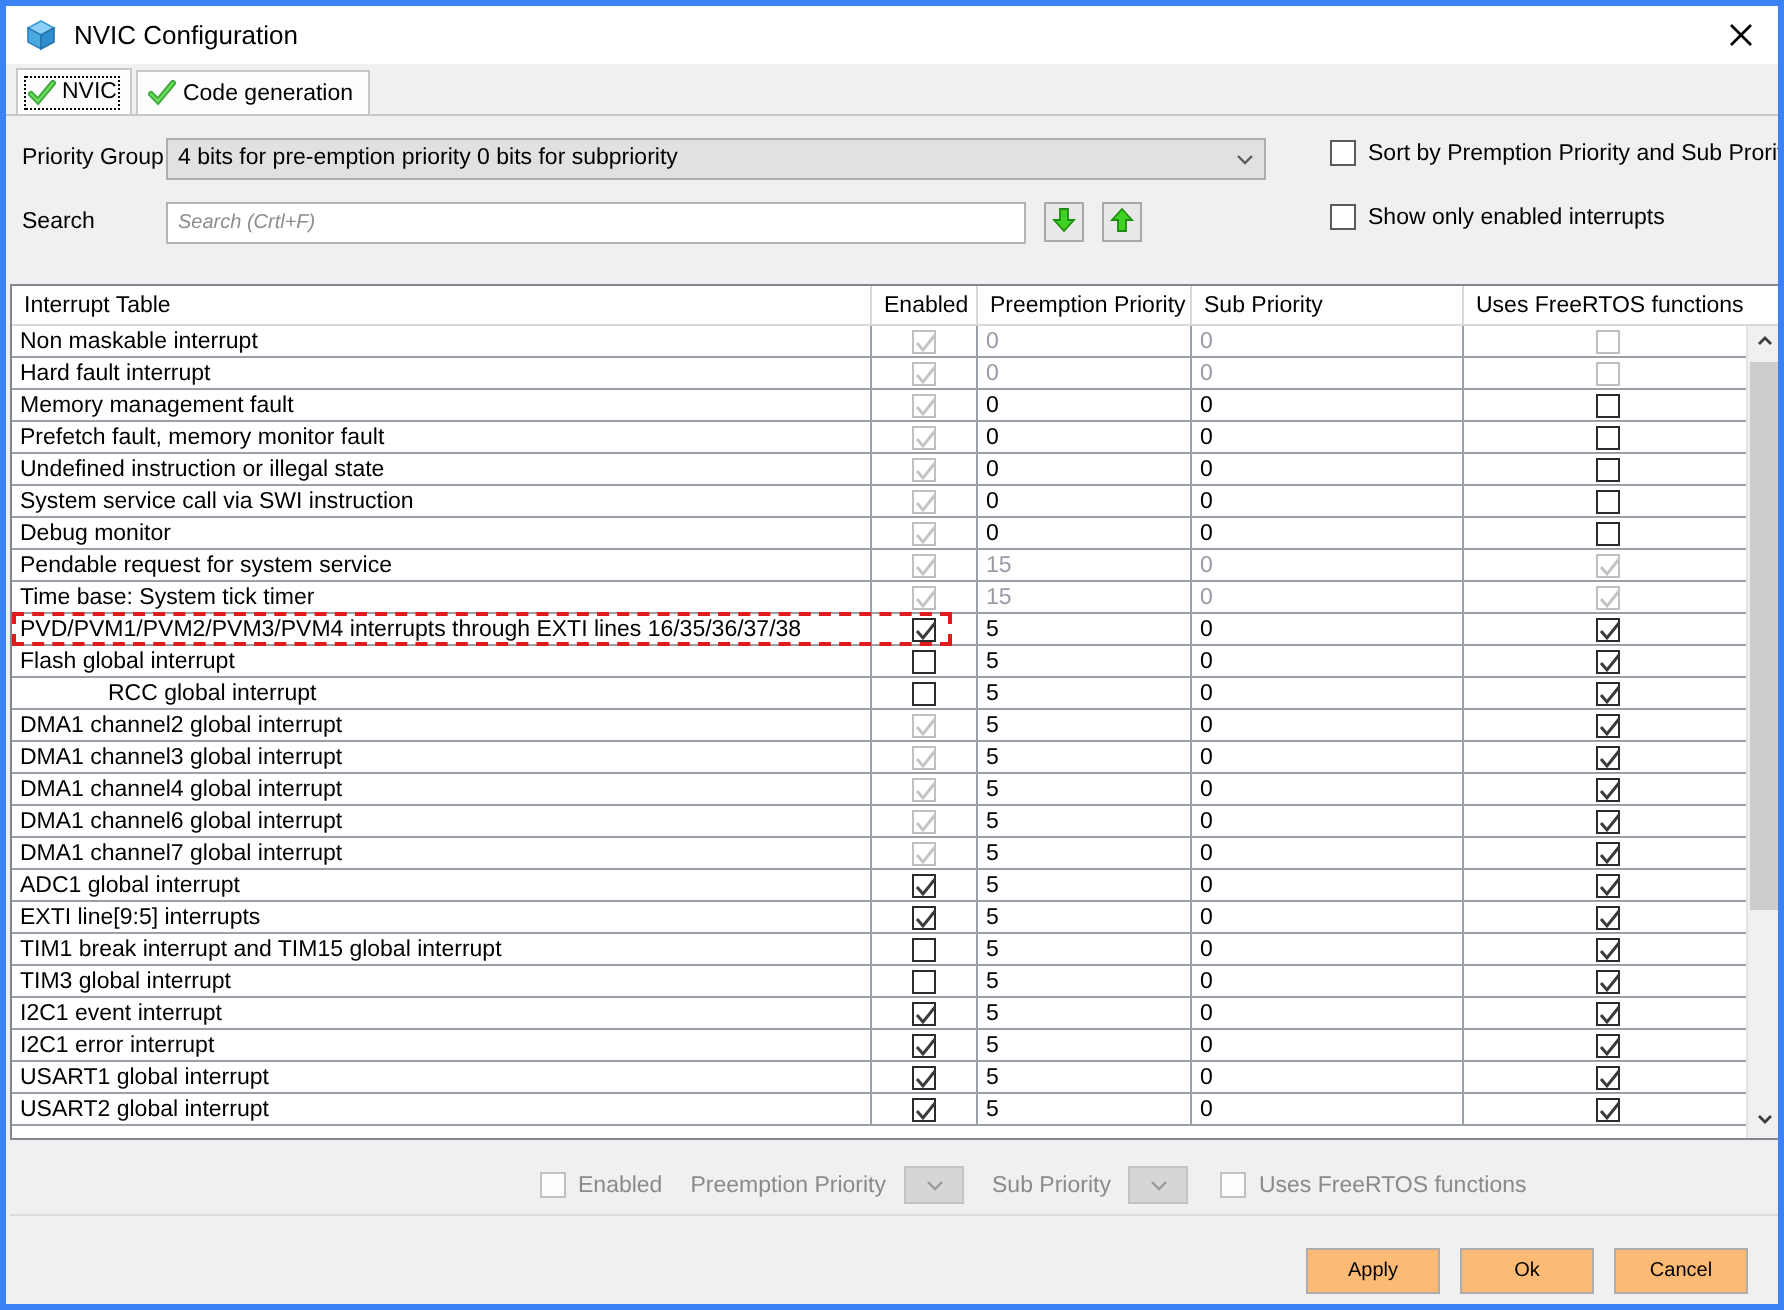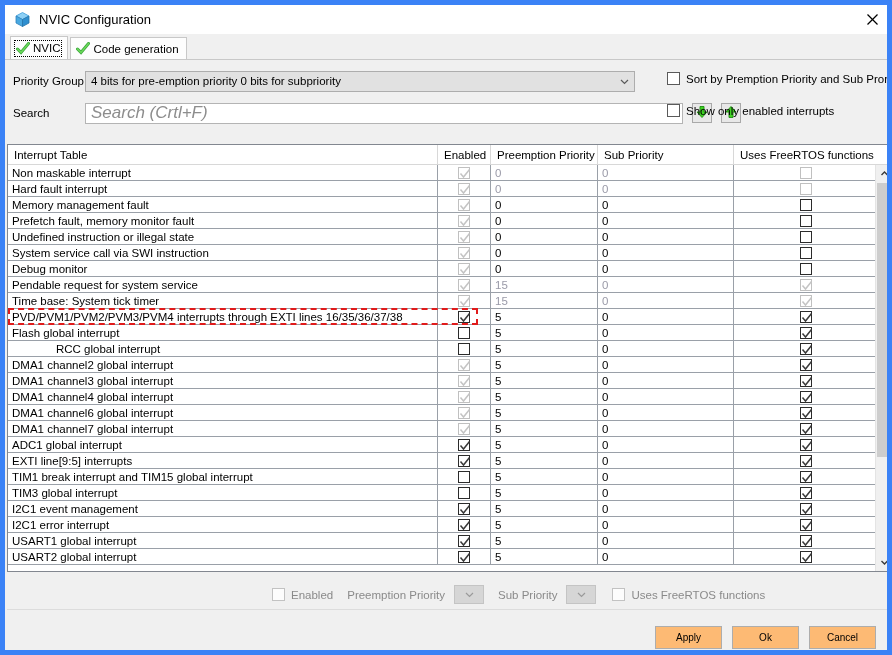--- a/index.html
+++ b/index.html
@@ -9,21 +9,21 @@
     overflow: hidden;
     font-family: "Liberation Sans", sans-serif;
     font-size: 11.5px;
     color: #000;
     background: #f0f0f0;
   }
   #window {
     position: relative;
     width: 892px; height: 655px;
     background: #f0f0f0;
-    border: 5px solid #3b82f6;
+    border: 3px solid #3b82f6;
     overflow: hidden;
   }
 
   
   #titlebar {
     position: absolute; left: 0; top: 0; width: 890px; height: 29px;
     background: #ffffff;
     display: flex; align-items: center;
   }
   #app-icon {
@@ -88,26 +88,26 @@
     border: 1px solid #adadad;
     display: flex; align-items: center;
     padding: 0 4px 0 5px;
     cursor: pointer;
     font-size: 11.5px;
   }
   #prio-combo-text { flex: 1 1 auto; white-space: nowrap; overflow: hidden; }
   .chev { width: 11px; height: 11px; flex: 0 0 auto; }
 
   #search-input {
-    width: 598px; height: 21px;
+    width: 430px; height: 21px;
     background: #ffffff;
     border: 1px solid #b4b4b4;
     padding: 0 5px;
     font-family: "Liberation Sans", sans-serif;
-    font-size: 17px;
+    font-size: 10px;
     font-style: italic;
     color: #000;
   }
   #search-input::placeholder { color: #8d8d8d; font-style: italic; opacity: 1; }
 
   .arrow-btn {
     width: 20px; height: 20px;
     background: #e8e8e8;
     border: 1px solid #a9a9a9;
     margin-left: 9px;
@@ -716,21 +716,21 @@
           <div class="td" style="width: 136px;">0</div>
           <div class="td c-frt" style="width: 143px;">
             <span class="tcb">
               <svg width="12" height="12" viewBox="0 0 12 12">
                 <path d="M1.5,5.5 L4.5,9 L10.5,1.5" stroke="#3a3a3a" stroke-width="1.5" fill="none"></path>
               </svg>
             </span>
           </div>
         </div>
         <div class="trow">
-          <div class="td c-name" style="width: 430px;">I2C1 event management</div>
+          <div class="td c-name" style="width: 430px;">I2C1 event interrupt</div>
           <div class="td c-en" style="width: 53px;">
             <span class="tcb">
               <svg width="12" height="12" viewBox="0 0 12 12">
                 <path d="M1.5,5.5 L4.5,9 L10.5,1.5" stroke="#3a3a3a" stroke-width="1.5" fill="none"></path>
               </svg>
             </span>
           </div>
           <div class="td" style="width: 107px;">5</div>
           <div class="td" style="width: 136px;">0</div>
           <div class="td c-frt" style="width: 143px;">

